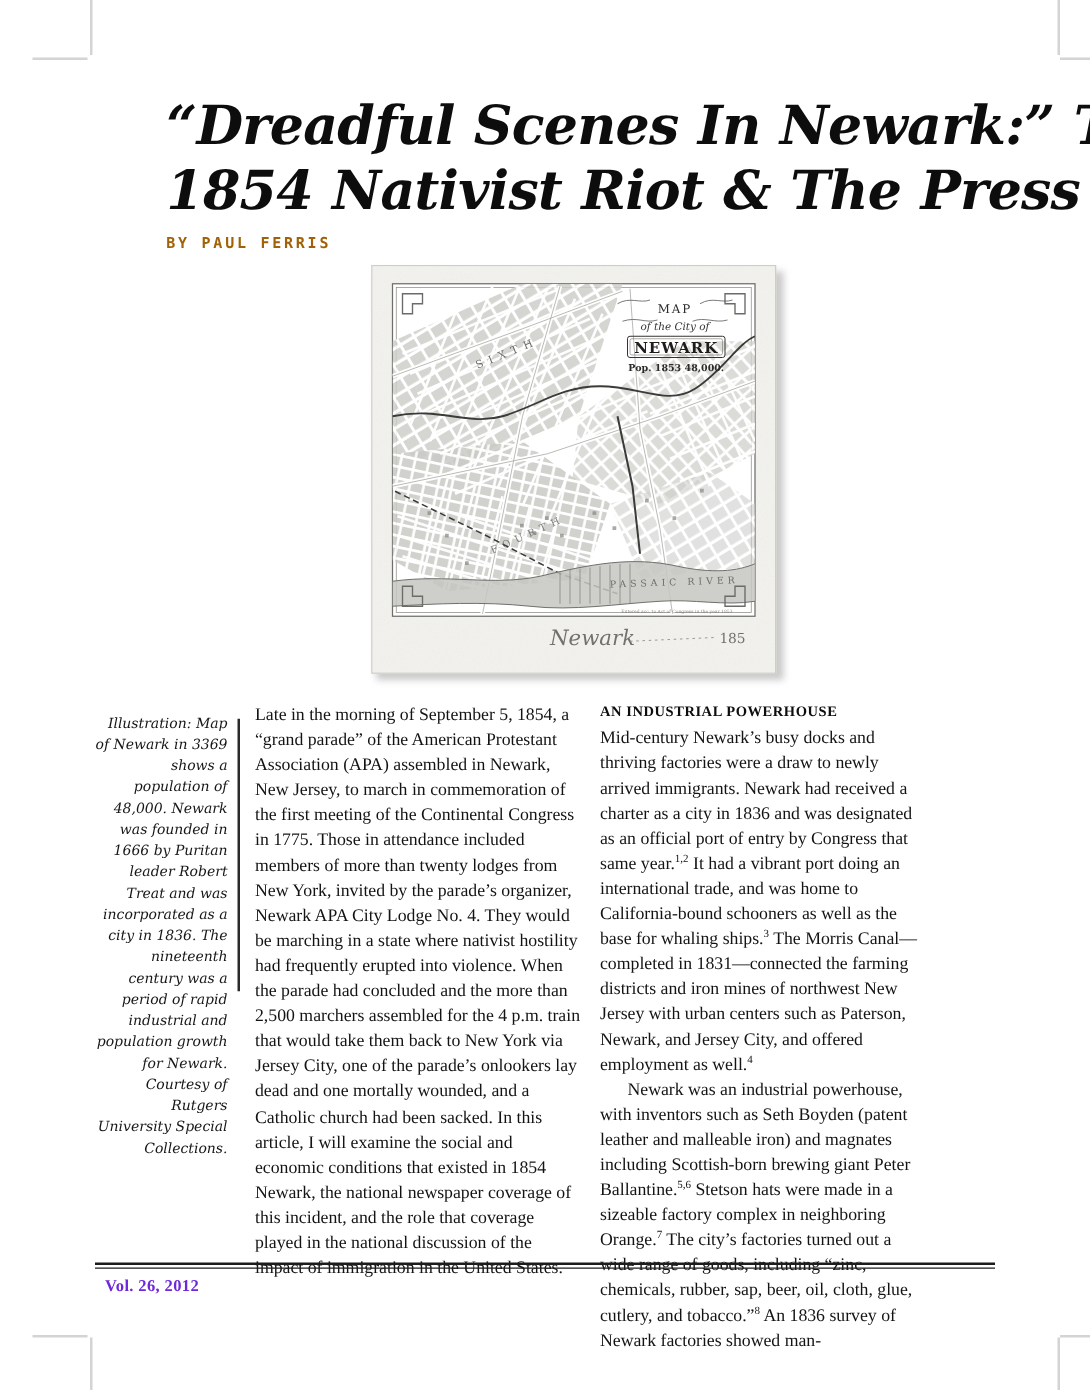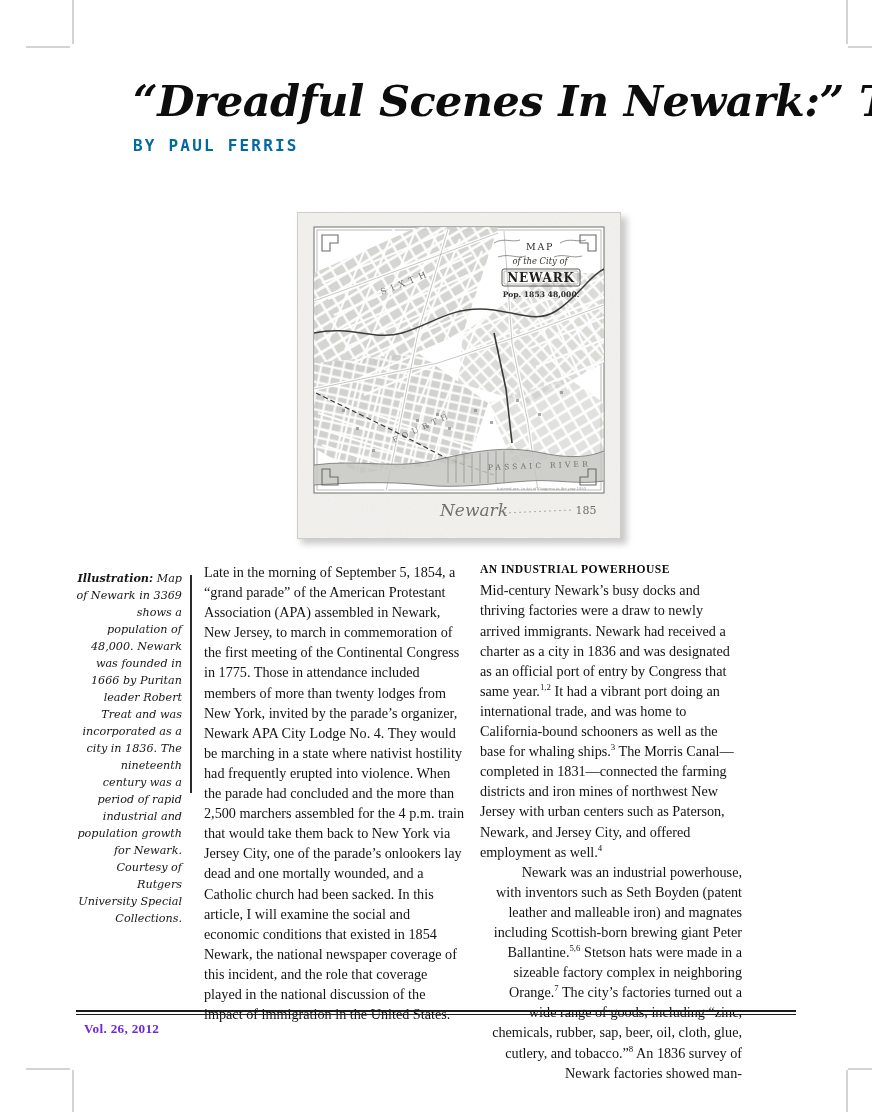--- a/index.html
+++ b/index.html
@@ -56,24 +56,24 @@
     letter-spacing: -0.6px;
     color: #0d0d0d;
     text-align: left;
     word-spacing: 1px;
   }
   .article-title .tline { display: block; white-space: nowrap; }
 
   .byline {
     margin: 8px 0 0 0;
     font-family: "DejaVu Sans Mono", "Liberation Mono", monospace;
-    font-size: 16px;
+    font-size: 12px;
     font-weight: bold;
     letter-spacing: 2.2px;
-    color: #0369a1;
+    color: #a16207;
     text-transform: uppercase;
   }
 
   
   .figure-wrap {
     position: absolute;
     left: 297px;
     top: 212px;
     width: 330px;
     height: 332px;
@@ -108,21 +108,21 @@
     position: absolute;
     left: 0; top: 8px;
     width: 106px;
     text-align: right;
     font-family: "DejaVu Serif", "Liberation Serif", serif;
     font-style: italic;
     font-size: 11.2px;
     line-height: 1.52;
     color: #161616;
   }
-  .col-caption b { font-weight: bold; font-style: italic; }
+  .col-caption b { font-weight: normal; font-style: italic; }
 
   .caption-rule {
     position: absolute;
     left: 114px;
     top: 13px;
     width: 2px;
     height: 218px;
     background: #2a2a2a;
   }
 
@@ -132,21 +132,21 @@
     width: 262px;
     font-size: 14.2px;
     line-height: 1.415;
     text-align: left;
     color: #131313;
   }
   .col-1 { left: 128px; }
   .col-2 { left: 404px; }
 
   .col p { margin: 0; }
-  .col p.indent { text-indent: 22px; text-align: right; }
+  .col p.indent { text-indent: 22px; }
 
   .section-head {
     margin: 0 0 2px 0;
     font-size: 11.6px;
     font-weight: bold;
     letter-spacing: 0.45px;
     text-transform: uppercase;
     color: #0d0d0d;
     font-family: "Liberation Serif", "DejaVu Serif", serif;
   }
@@ -190,20 +190,21 @@
     <i class="crop-v" style="left:46px; top:2px;"></i>
   </div>
   <div class="crop-mark cm-br">
     <i class="crop-h" style="left:2px; top:0;"></i>
     <i class="crop-v" style="left:0; top:2px;"></i>
   </div>
 
   <div class="title-block">
     <h1 class="article-title">
       <span class="tline">“Dreadful Scenes In Newark:” The</span>
+      <span class="tline">1854 Nativist Riot &amp; The Press</span>
     </h1>
     <div class="byline">by Paul Ferris</div>
   </div>
 
   <div class="figure-wrap">
     <div class="figure-shadow"></div>
     <div class="figure-card">
       <svg class="map-svg" viewBox="0 0 322 325" preserveAspectRatio="none">
         <defs>
           <filter id="grain">

